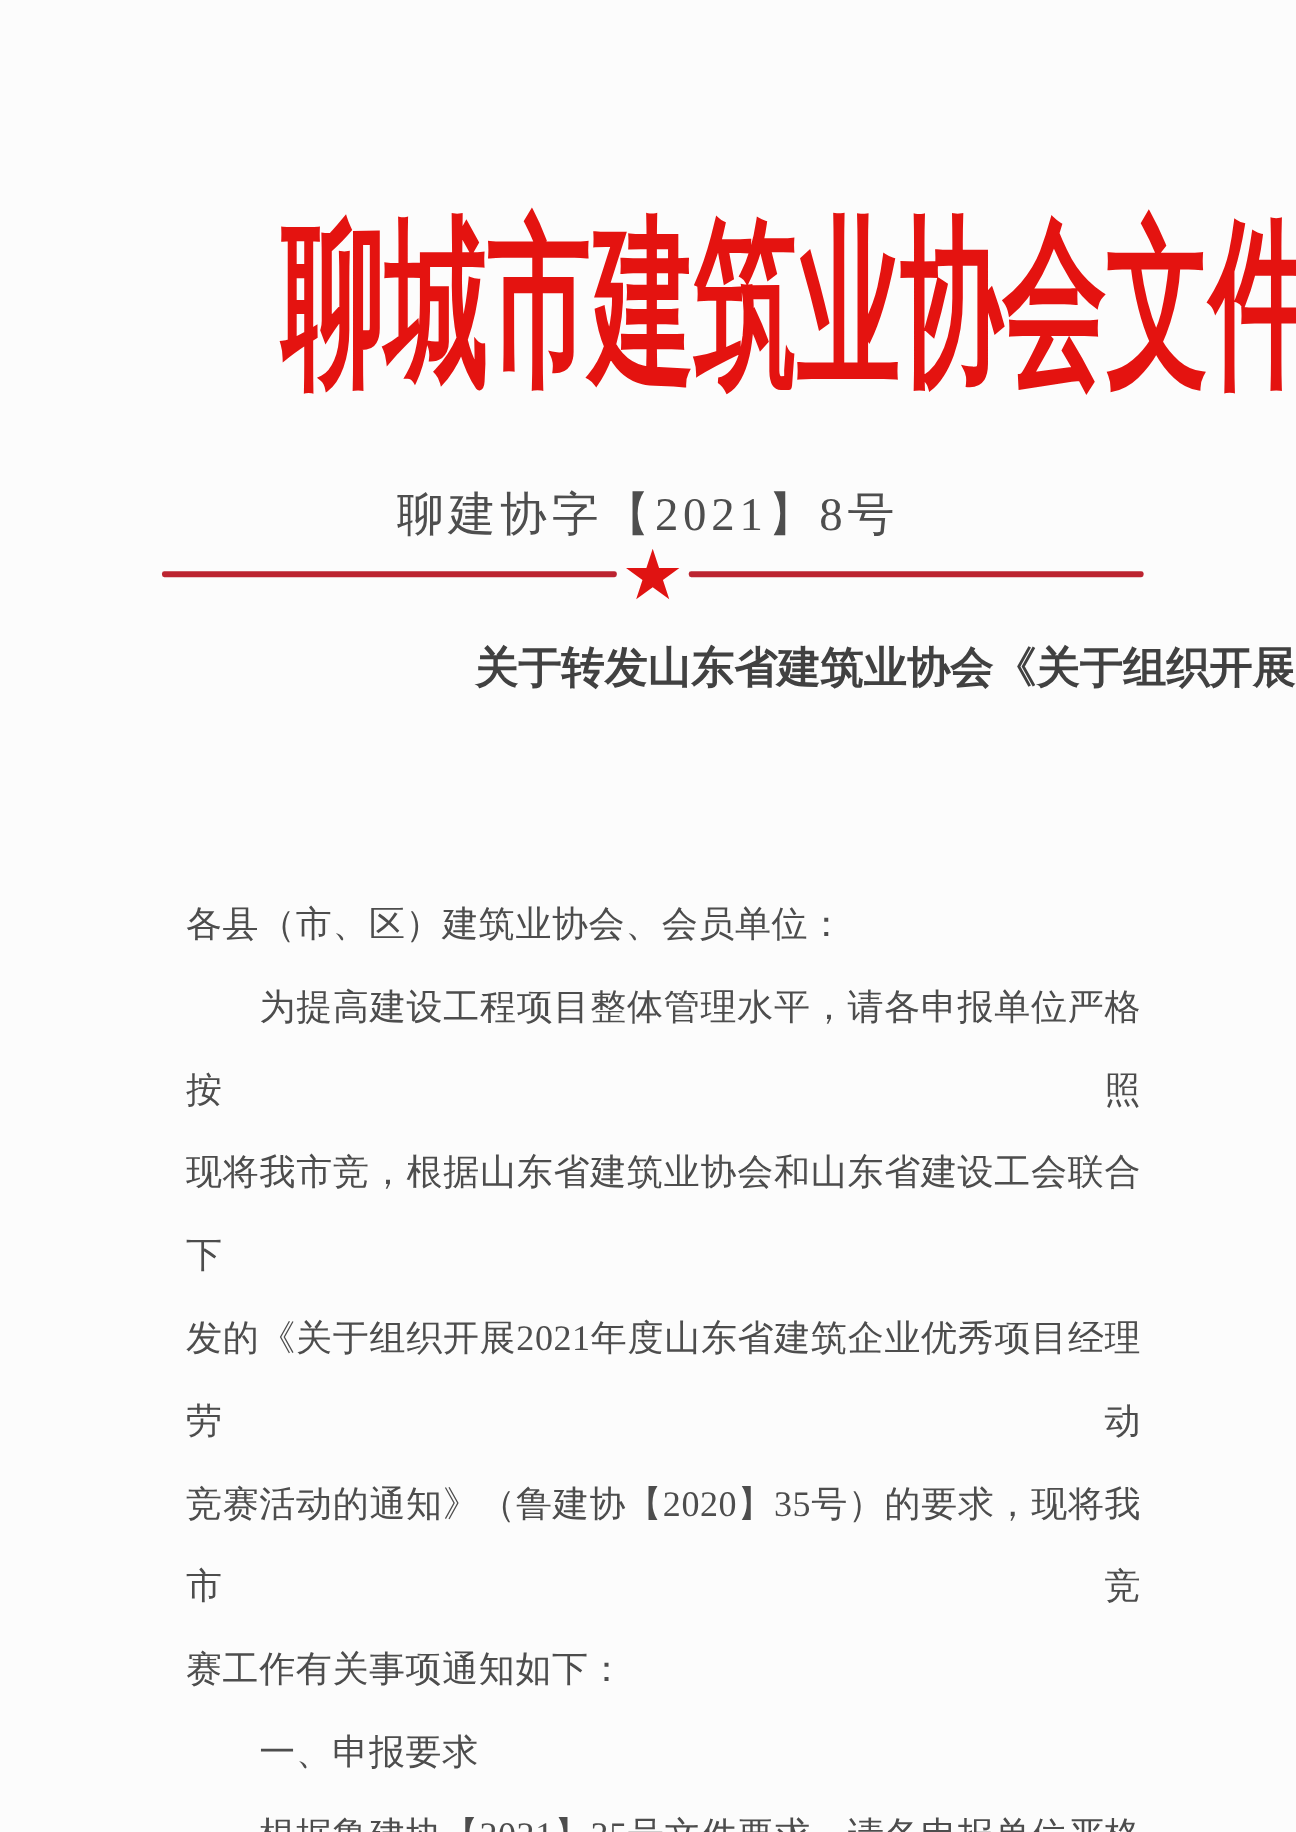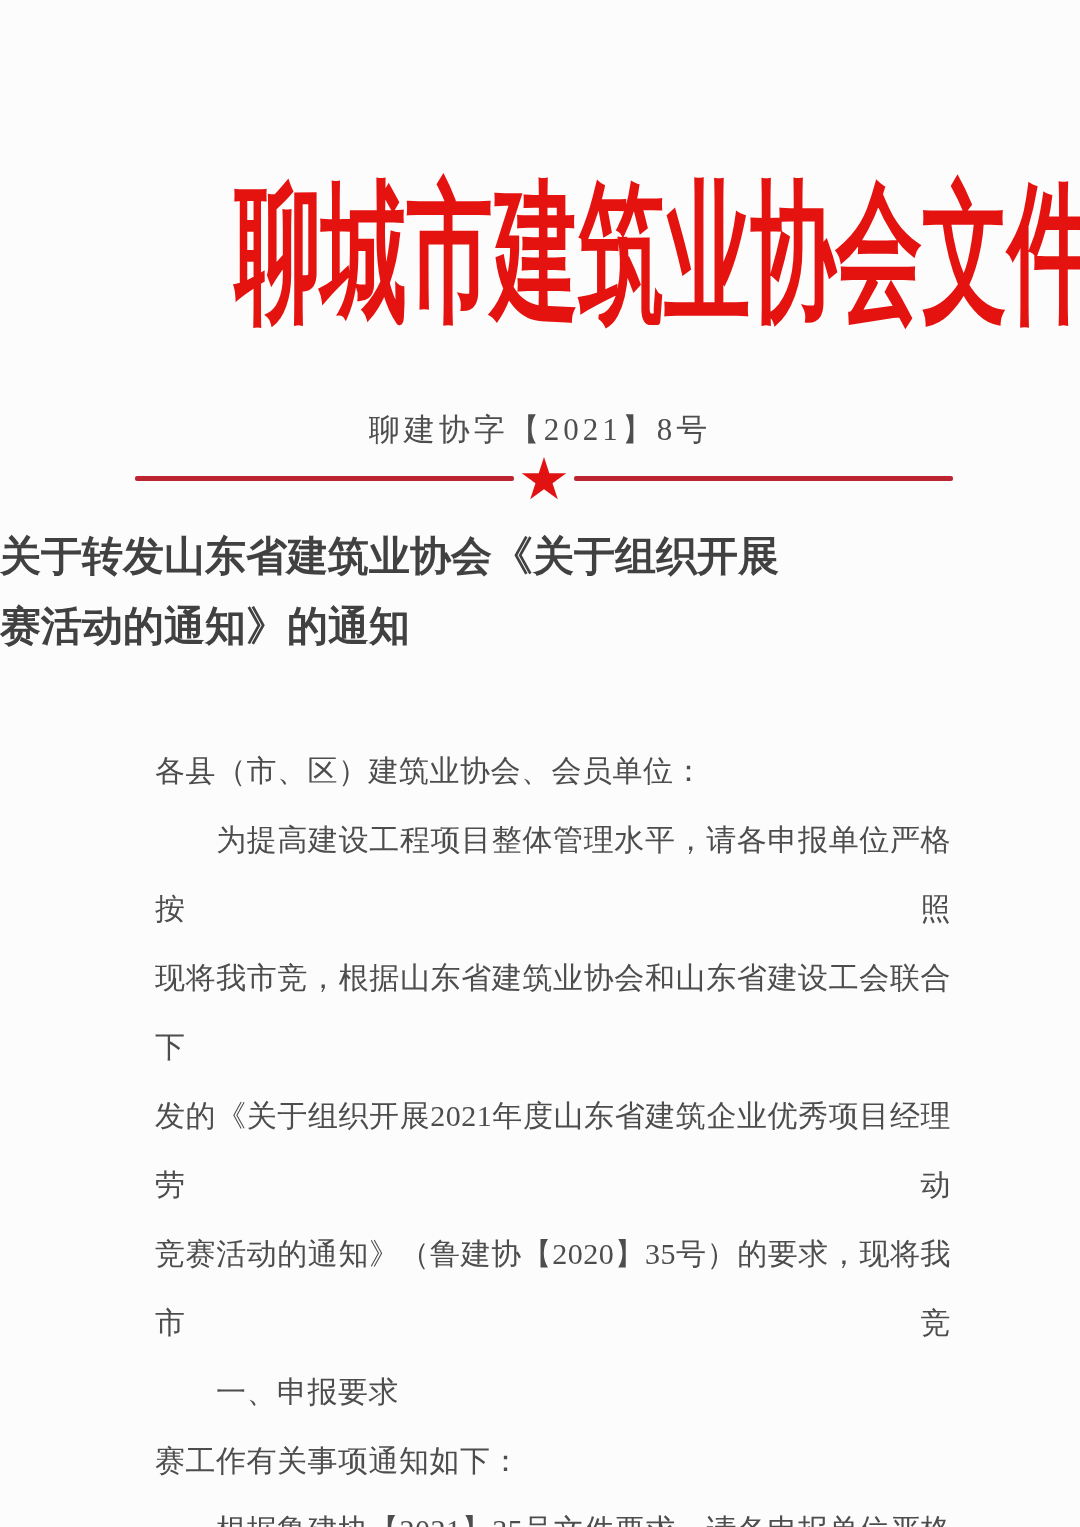--- a/index.html
+++ b/index.html
@@ -31,21 +31,21 @@
     transform: scaleX(0.565);
     transform-origin: 50% 50%;
   }
   
   .doc-number {
     position: absolute;
     top: 408px;
     left: 0;
     width: 100%;
     text-align: center;
-    font-size: 31px;
+    font-size: 39px;
     line-height: 44px;
     color: #4e4e4e;
     letter-spacing: 4px;
   }
   
   .rule {
     position: absolute;
     top: 452px;
     left: 135px;
     width: 818px;
@@ -65,22 +65,22 @@
     color: #e01312;
     margin: 0 4px;
     transform: translateY(2px);
   }
   
   .title {
     position: absolute;
     top: 521px;
     left: 0;
     width: 100%;
-    text-align: left;
-    font-size: 41px;
+    text-align: right;
+    font-size: 36px;
     font-weight: bold;
     color: #414141;
     line-height: 70px;
   }
   
   .body-block {
     position: absolute;
     top: 736px;
     left: 131px;
     width: 820px;
@@ -109,28 +109,27 @@
   <div class="doc-number">聊建协字【2021】8号</div>
 
   <div class="rule">
     <div class="seg"></div>
     <div class="star">★</div>
     <div class="seg"></div>
   </div>
 
   <div class="title">
     <div class="title-line">关于转发山东省建筑业协会《关于组织开展</div>
-    <div class="title-line">赛活动的通知》的通知</div>
   </div>
 
   <div class="body-block">
     <div class="body-line">各县（市、区）建筑业协会、会员单位：</div>
     <div class="body-line fill">　　为提高建设工程项目整体管理水平，请各申报单位严格按照</div>
     <div class="body-line fill">现将我市竞，根据山东省建筑业协会和山东省建设工会联合下</div>
     <div class="body-line fill">发的《关于组织开展2021年度山东省建筑企业优秀项目经理劳动</div>
     <div class="body-line fill">竞赛活动的通知》（鲁建协【2020】35号）的要求，现将我市竞</div>
+    <div class="body-line">赛工作有关事项通知如下：</div>
     <div class="body-line">　　一、申报要求</div>
-    <div class="body-line">赛工作有关事项通知如下：</div>
     <div class="body-line fill">　　根据鲁建协【2021】35号文件要求，请各申报单位严格按照</div>
 
   </div>
 
 </div>
 
 </body></html>

